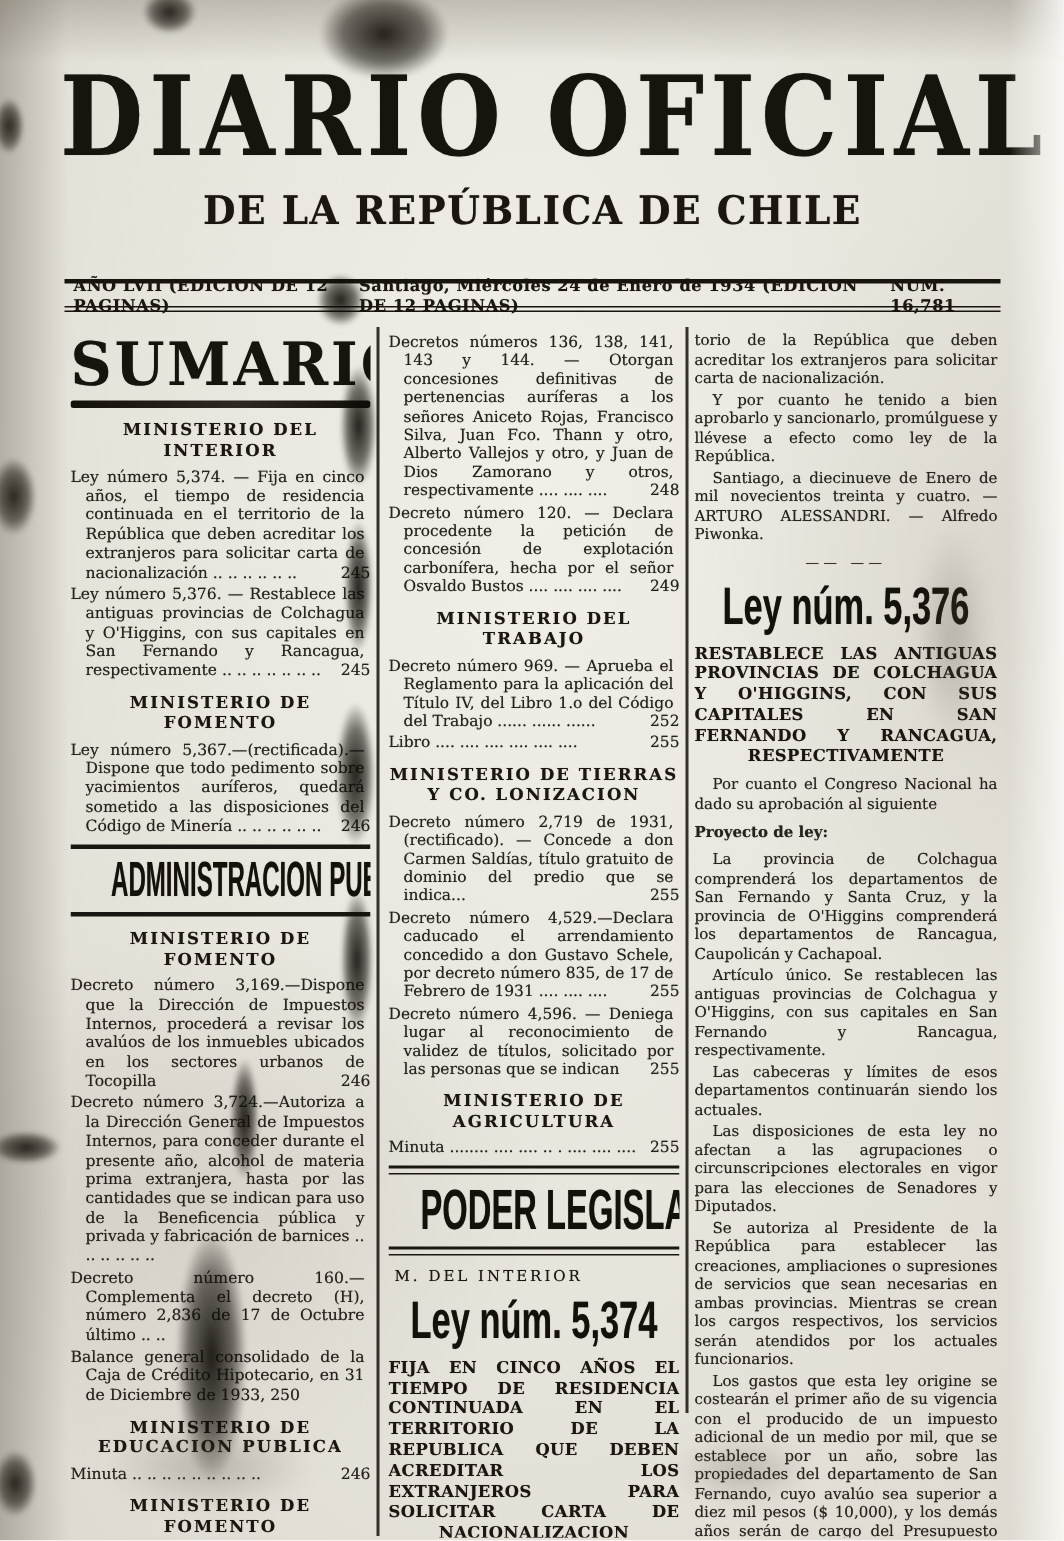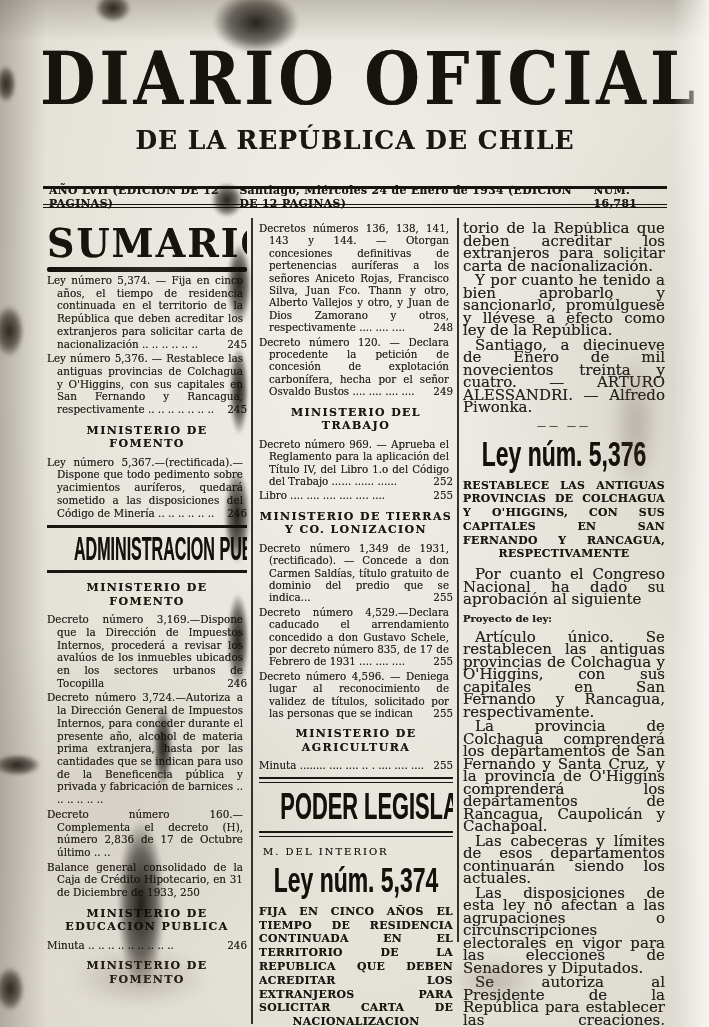--- a/index.html
+++ b/index.html
@@ -49,21 +49,21 @@
 
   .admin-title,.poder-title{font-family:"Liberation Sans", sans-serif;font-weight:bold;white-space:nowrap;text-align:center;color:#14100a;}
   .admin-title{font-size:22px;line-height:26px;transform:scale(0.73,1.5);transform-origin:center;margin:8px 0;}
   .poder-title{font-size:28px;line-height:32px;transform:scale(0.78,1.35);transform-origin:center;margin:8px 0;}
 
   .kicker{font-weight:normal;font-size:10px;letter-spacing:2px;margin:9px 0 2px;padding-left:4px;color:#1b1710;}
   .law-h{font-family:"Liberation Sans", sans-serif;font-weight:bold;font-size:27px;line-height:32px;white-space:nowrap;text-align:center;transform:scale(0.85,1.3);transform-origin:center;margin:7px 0 9px;color:#14100a;}
   .law-sub{font-weight:bold;font-size:10.9px;line-height:13.8px;text-align:justify;text-align-last:center;letter-spacing:0.3px;margin-bottom:7px;color:#1b1710;}
 
   .para{margin:0 0 2px;font-size:10.6px;line-height:13.2px;text-align:justify;text-indent:12px;}
-  .col-right .para{font-size:15px;line-height:12.5px;}
+  .col-right .para{font-size:10px;line-height:12.5px;}
   .noind{text-indent:0;}
   .proyecto{font-weight:bold;font-size:10px;margin:7px 0;}
   .mini-div{text-align:center;font-size:9px;letter-spacing:3px;margin:7px 0;color:#2a251e;}
 
   .stain{position:absolute;border-radius:45%;filter:blur(1.5px);pointer-events:none;
     background:radial-gradient(closest-side, rgba(16,12,7,0.92), rgba(16,12,7,0.55) 45%, rgba(16,12,7,0) 72%);}
   .smudge{position:absolute;border-radius:50%;filter:blur(6px);pointer-events:none;
     background:radial-gradient(closest-side, rgba(90,80,64,0.30), rgba(90,80,64,0) 70%);}
 </style>
 </head>
@@ -82,20 +82,21 @@
     <span>NUM. 16,781</span>
   </div>
 
   <div class="vdiv vdiv1"></div>
   <div class="vdiv vdiv2"></div>
 
   <div class="col col-left">
     <div class="sumario-title">SUMARIO</div>
     <div class="rule6"></div>
 
+    <div class="sec-h">MINISTERIO DEL INTERIOR</div>
     <div class="entry">
       <span>Ley número 5,374. — Fija en cinco años, el tiempo de residencia continuada en el territorio de la República que deben acreditar los extranjeros para solicitar carta de nacionalización .. .. .. .. .. ..</span>
       <span class="pg">245</span>
     </div>
     <div class="entry">
       <span>Ley número 5,376. — Restablece las antiguas provincias de Colchagua y O'Higgins, con sus capitales en San Fernando y Rancagua, respectivamente .. .. .. .. .. .. ..</span>
       <span class="pg">245</span>
     </div>
 
     <div class="sec-h">MINISTERIO DE FOMENTO</div>
@@ -151,21 +152,21 @@
       <span>Decreto número 969. — Aprueba el Reglamento para la aplicación del Título IV, del Libro 1.o del Código del Trabajo ...... ...... ......</span>
       <span class="pg">252</span>
     </div>
     <div class="entry">
       <span>Libro .... .... .... .... .... ....</span>
       <span class="pg">255</span>
     </div>
 
     <div class="sec-h">MINISTERIO DE TIERRAS Y CO. LONIZACION</div>
     <div class="entry">
-      <span>Decreto número 1,349 de 1931, (rectificado). — Concede a don Carmen Saldías, título gratuito de dominio del predio que se indica...</span>
+      <span>Decreto número 2,719 de 1931, (rectificado). — Concede a don Carmen Saldías, título gratuito de dominio del predio que se indica...</span>
       <span class="pg">255</span>
     </div>
     <div class="entry">
       <span>Decreto número 4,529.—Declara caducado el arrendamiento concedido a don Gustavo Schele, por decreto número 835, de 17 de Febrero de 1931 .... .... ....</span>
       <span class="pg">255</span>
     </div>
     <div class="entry">
       <span>Decreto número 4,596. — Deniega lugar al reconocimiento de validez de títulos, solicitado por las personas que se indican</span>
       <span class="pg">255</span>
     </div>
@@ -190,22 +191,22 @@
     <p class="para noind">torio de la República que deben acreditar los extranjeros para solicitar carta de nacionalización.</p>
     <p class="para">Y por cuanto he tenido a bien aprobarlo y sancionarlo, promúlguese y llévese a efecto como ley de la República.</p>
     <p class="para">Santiago, a diecinueve de Enero de mil novecientos treinta y cuatro. — ARTURO ALESSANDRI. — Alfredo Piwonka.</p>
 
     <div class="mini-div">—— ——</div>
 
     <div class="law-h">Ley núm. 5,376</div>
     <div class="law-sub">RESTABLECE LAS ANTIGUAS PROVINCIAS DE COLCHAGUA Y O'HIGGINS, CON SUS CAPITALES EN SAN FERNANDO Y RANCAGUA, RESPECTIVAMENTE</div>
     <p class="para">Por cuanto el Congreso Nacional ha dado su aprobación al siguiente</p>
     <div class="proyecto">Proyecto de ley:</div>
+    <p class="para">La provincia de Colchagua comprenderá los departamentos de San Fernando y Santa Cruz, y la provincia de O'Higgins comprenderá los departamentos de Rancagua, Caupolicán y Cachapoal.</p>
     <p class="para">Artículo único. Se restablecen las antiguas provincias de Colchagua y O'Higgins, con sus capitales en San Fernando y Rancagua, respectivamente.</p>
-    <p class="para">La provincia de Colchagua comprenderá los departamentos de San Fernando y Santa Cruz, y la provincia de O'Higgins comprenderá los departamentos de Rancagua, Caupolicán y Cachapoal.</p>
     <p class="para">Las cabeceras y límites de esos departamentos continuarán siendo los actuales.</p>
     <p class="para">Las disposiciones de esta ley no afectan a las agrupaciones o circunscripciones electorales en vigor para las elecciones de Senadores y Diputados.</p>
     <p class="para">Se autoriza al Presidente de la República para establecer las creaciones, ampliaciones o supresiones de servicios que sean necesarias en ambas provincias. Mientras se crean los cargos respectivos, los servicios serán atendidos por los actuales funcionarios.</p>
     <p class="para">Los gastos que esta ley origine se costearán el primer año de su vigencia con el producido de un impuesto adicional de un medio por mil, que se establece por un año, sobre las propiedades del departamento de San Fernando, cuyo avalúo sea superior a diez mil pesos ($ 10,000), y los demás años serán de cargo del Presupuesto Ordinario de la Nación.</p>
 
   </div>
 
   <div class="stain" style="left:196px;top:-20px;width:120px;height:85px;"></div>
   <div class="stain" style="left:88px;top:-12px;width:50px;height:40px;"></div>
   <div class="stain" style="left:205px;top:176px;width:44px;height:48px;"></div>

